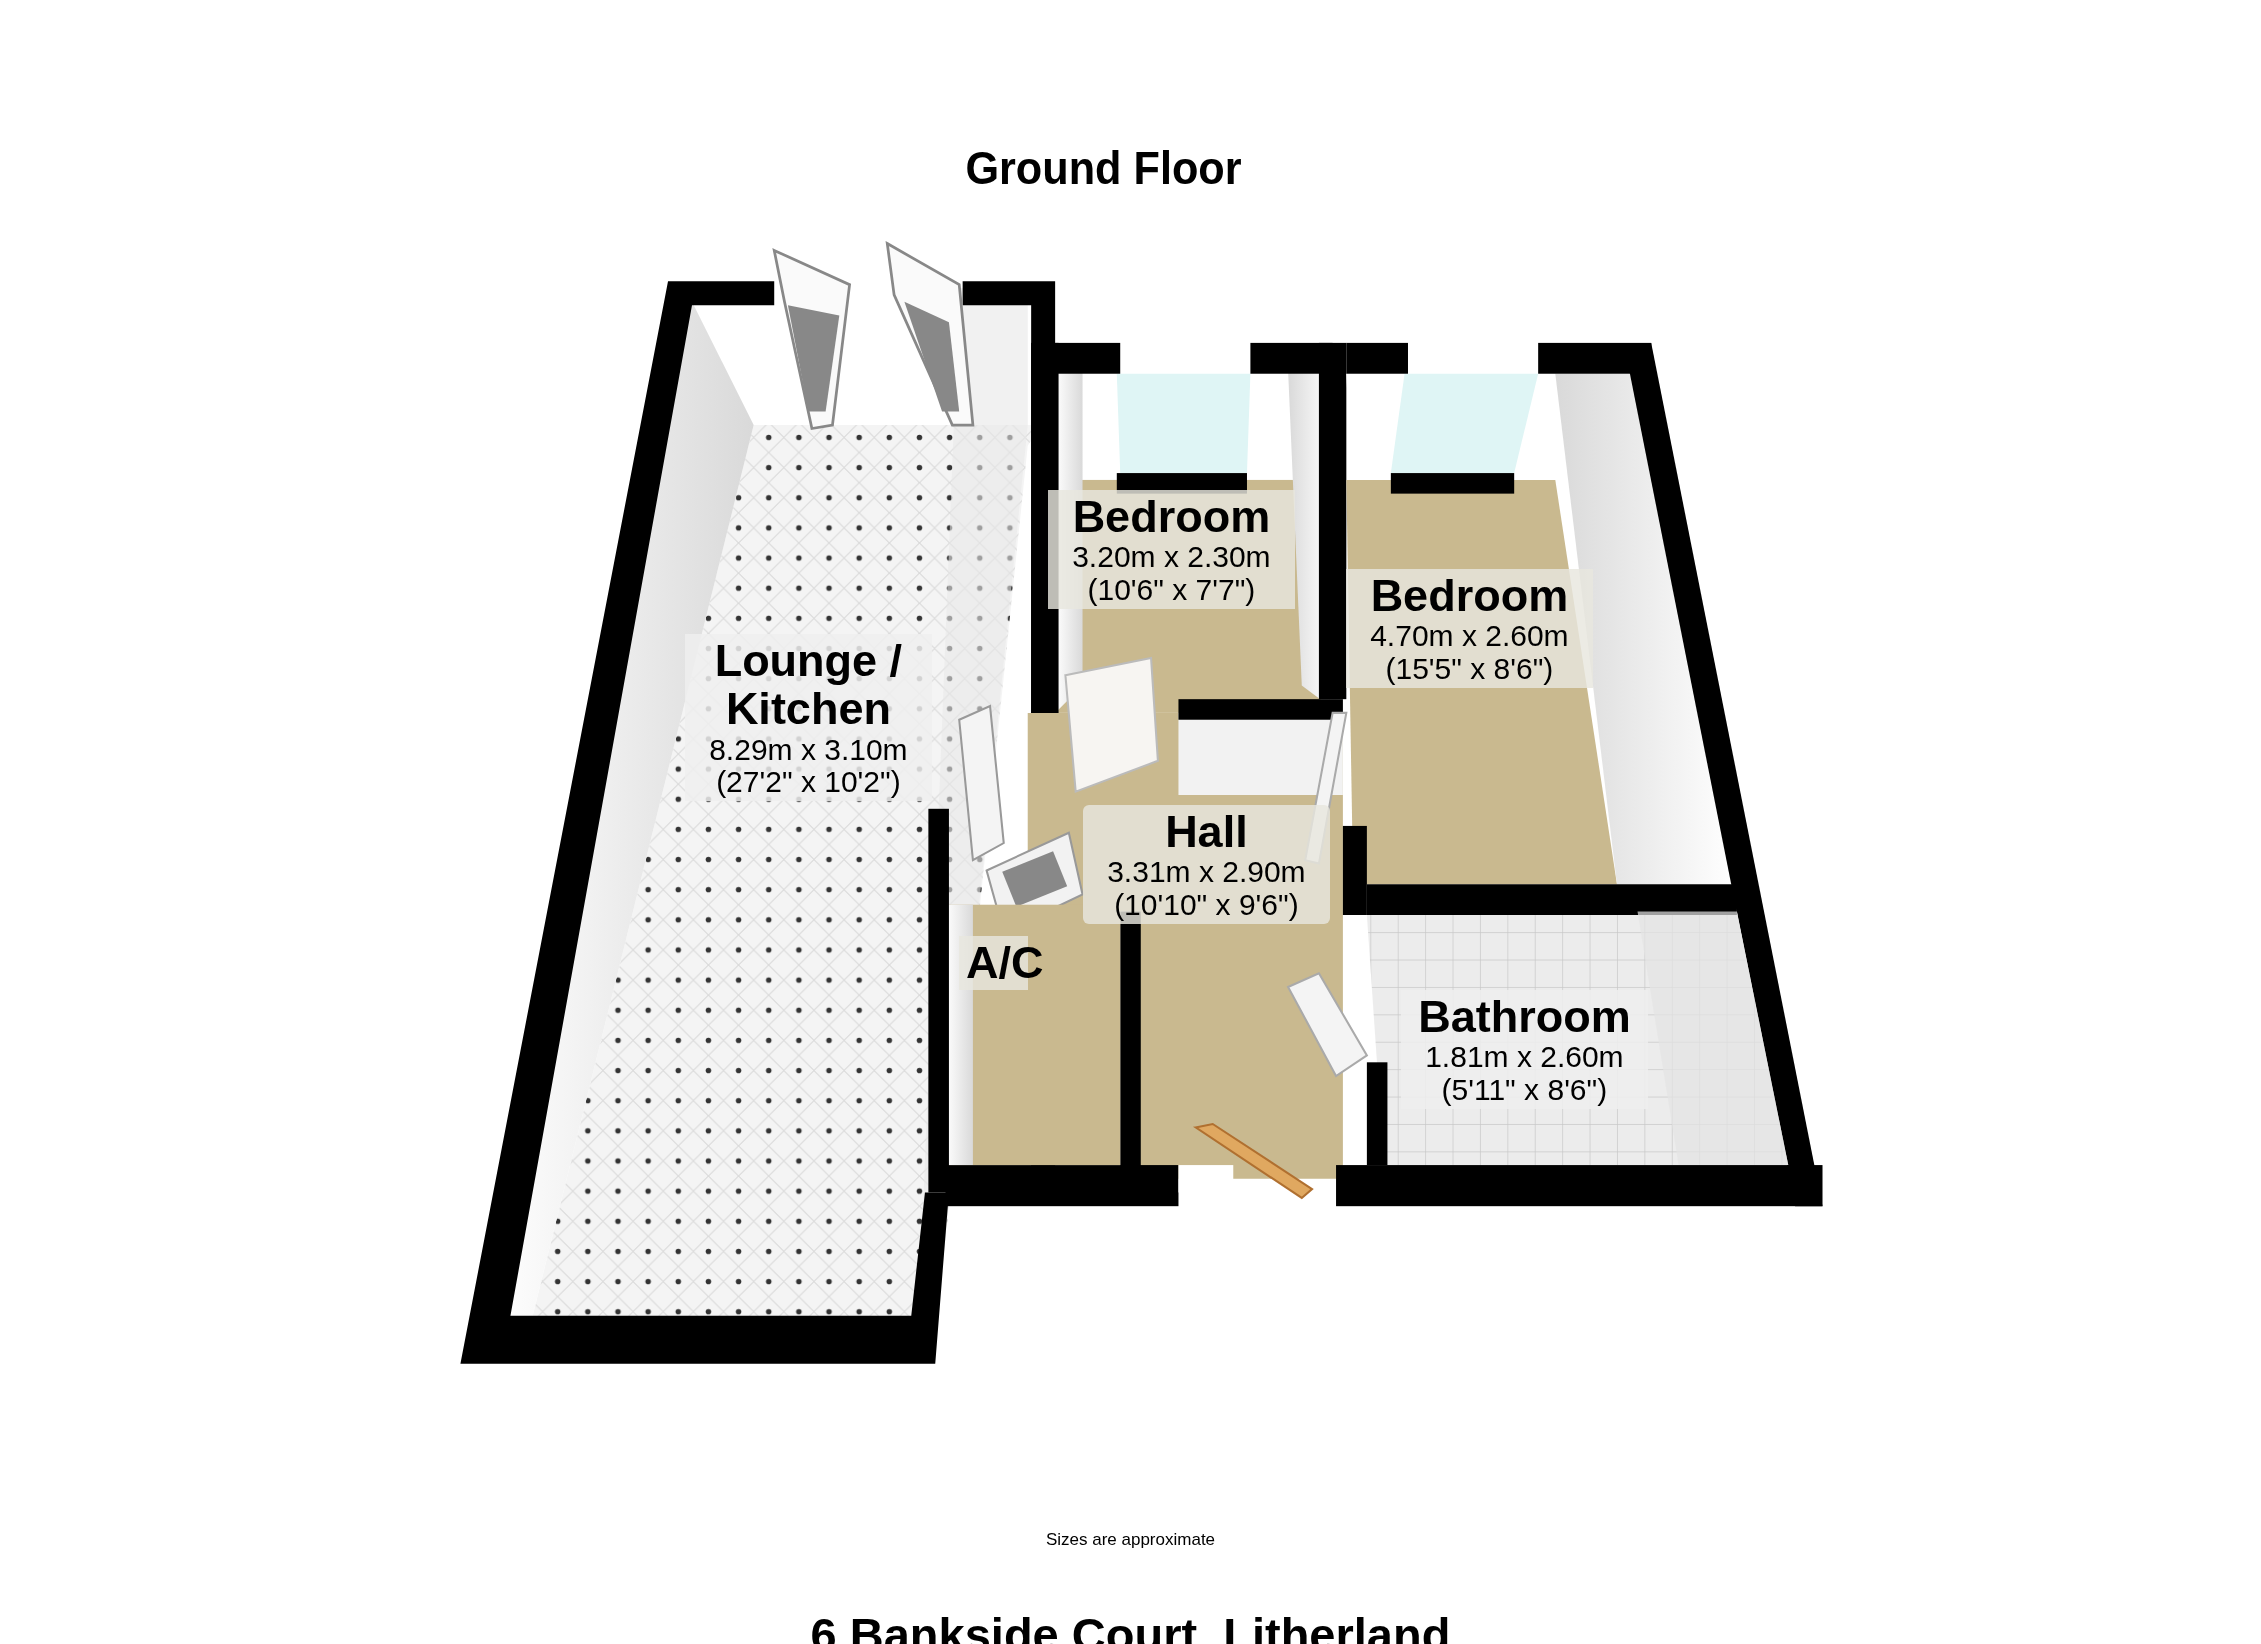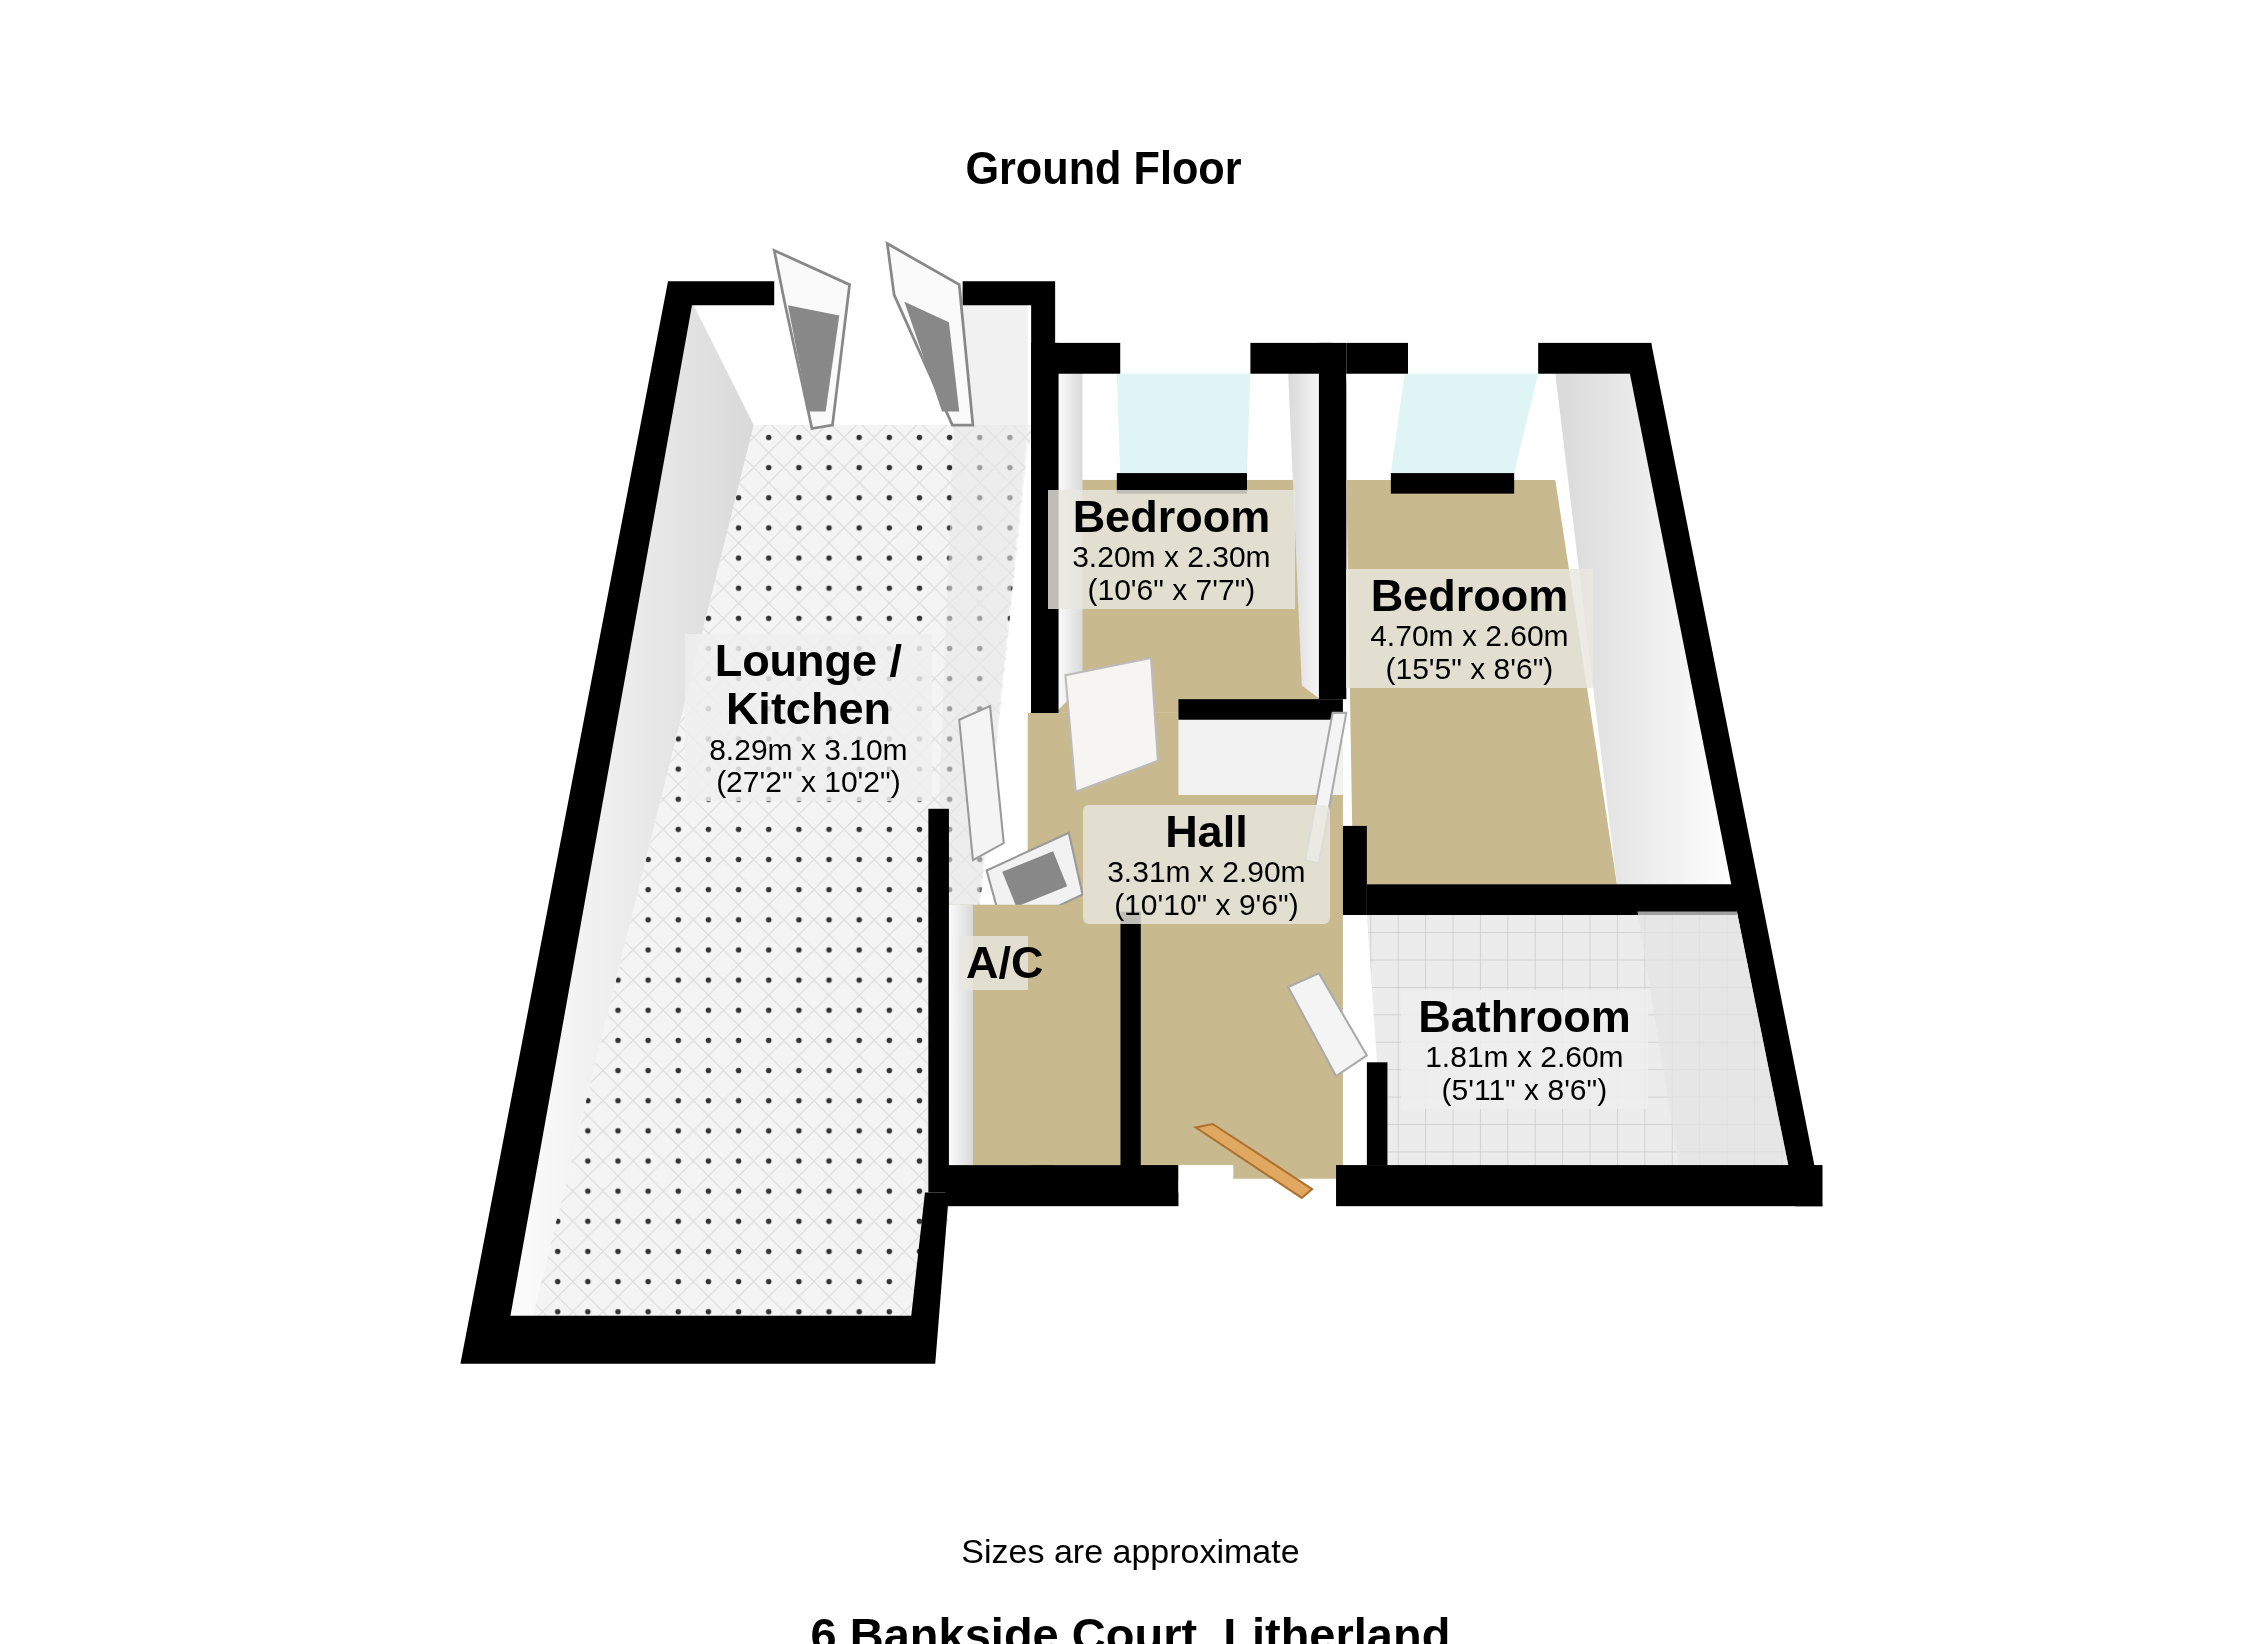--- a/index.html
+++ b/index.html
@@ -4,21 +4,21 @@
 <style>
   html, body { margin:0; padding:0; background:#ffffff; }
   body { width:2261px; height:1645px; position:relative; overflow:hidden; font-family:"Liberation Sans", sans-serif; }
   .title { position:absolute; left:0; width:2261px; text-align:center; font-weight:bold; color:#000; }
   #floor-title { top:140px; font-size:47px; left:-27px; transform:scaleX(0.92); }
   #plan { position:absolute; left:0; top:0; width:2261px; height:1645px; }
   .label { position:absolute; text-align:center; color:#000; line-height:1.08; background:rgba(232,230,222,0.82); padding:2.7px 6.9px; }
   .label .name { font-weight:bold; font-size:45px; display:block; }
   .label .dim { font-size:30px; display:block; }
   .label.white { background:rgba(238,238,238,0.85); }
-  #footer-note { position:absolute; top:1528px; left:0; width:2261px; text-align:center; font-size:34px; line-height:1.4; color:#000; }
+  #footer-note { position:absolute; top:1528px; left:0; width:2261px; text-align:center; font-size:17px; line-height:1.4; color:#000; }
   #address { position:absolute; top:1607px; left:0; width:2261px; text-align:center; font-size:47px; font-weight:bold; color:#000; }
 </style>
 </head>
 <body>
 
 <div id="floor-title" class="title">Ground Floor</div>
 
 <svg id="plan" viewBox="0 0 3300 2400" xmlns="http://www.w3.org/2000/svg">
   <defs>
     <pattern id="dots" width="44" height="44" patternUnits="userSpaceOnUse">

